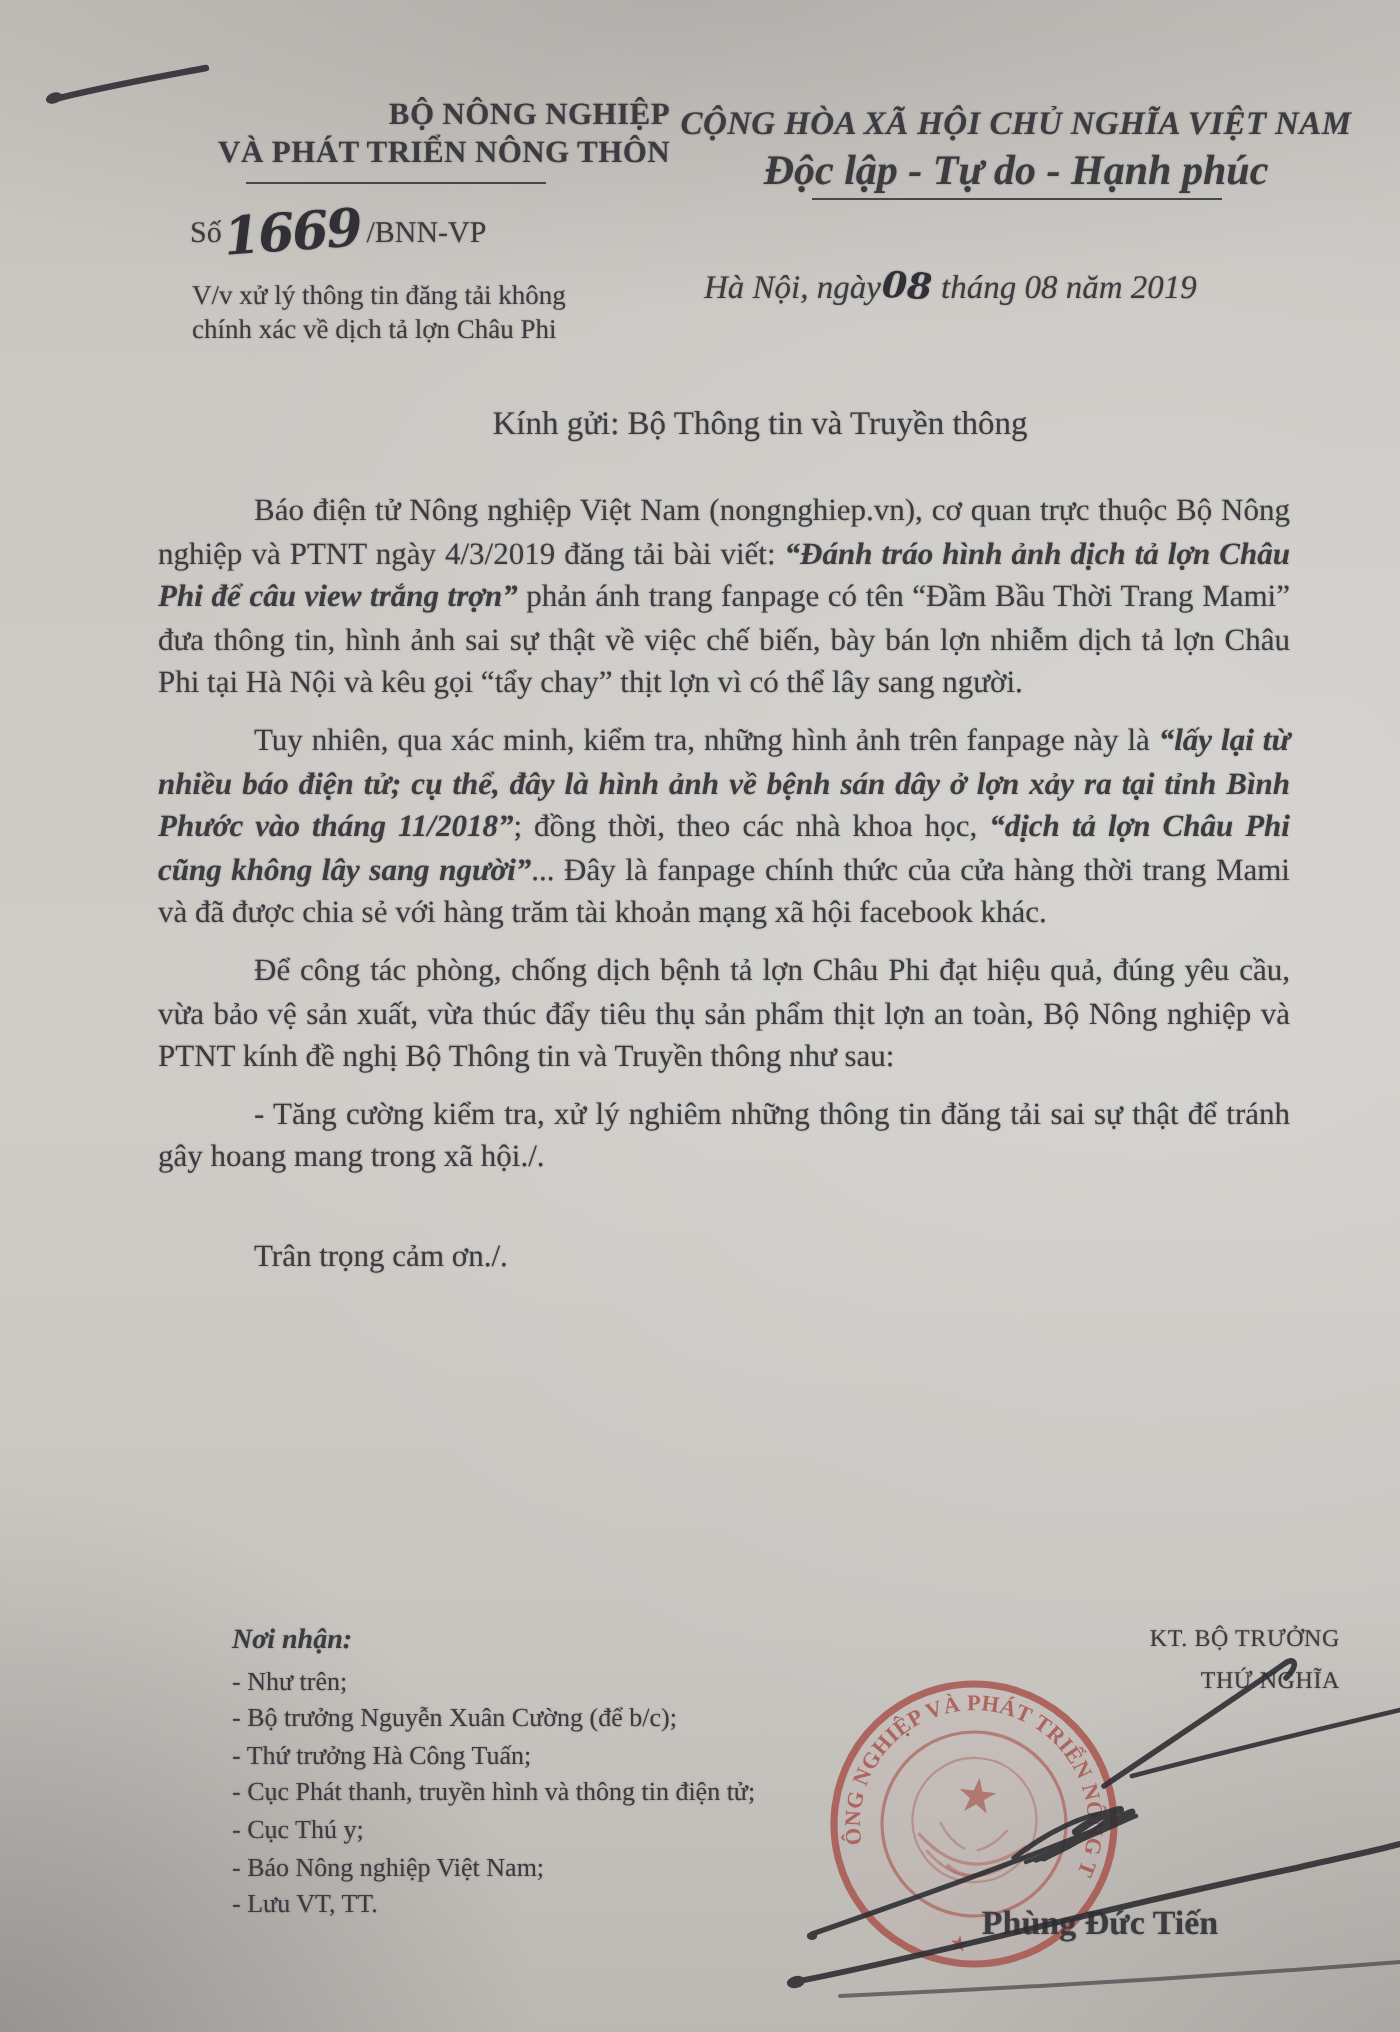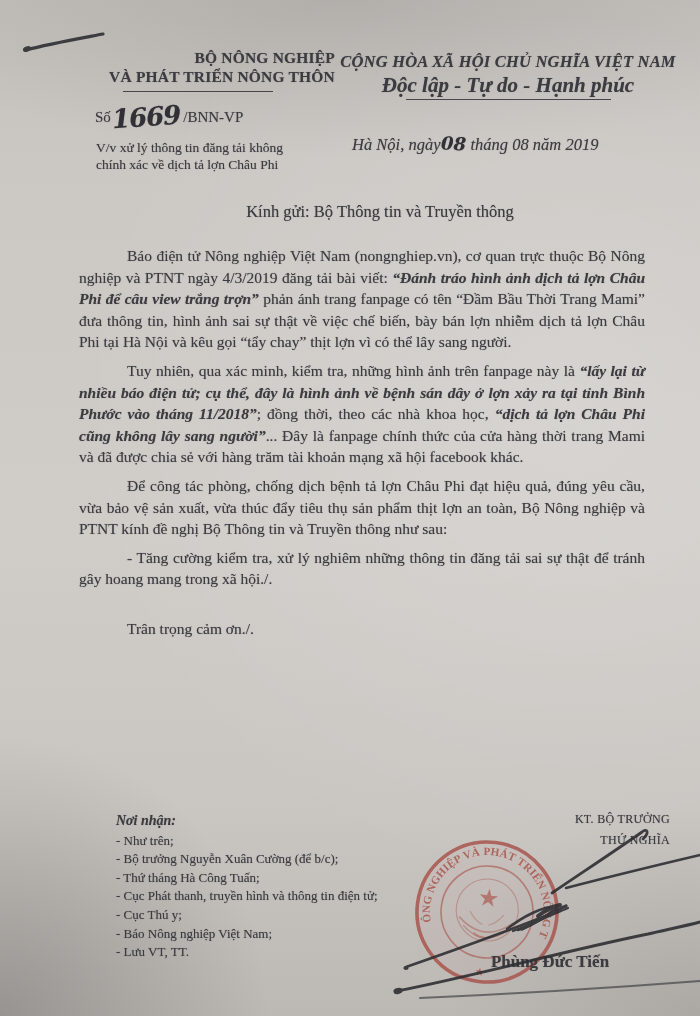--- a/index.html
+++ b/index.html
@@ -104,21 +104,21 @@
     <p><span>Tuy nhiên, qua xác minh, kiểm tra, những hình ảnh trên fanpage này là </span><span class="bi">“lấy lại từ nhiều báo điện tử; cụ thể, đây là hình ảnh về bệnh sán dây ở lợn xảy ra tại tỉnh Bình Phước vào tháng 11/2018”</span><span>; đồng thời, theo các nhà khoa học, </span><span class="bi">“dịch tả lợn Châu Phi cũng không lây sang người”</span><span>... Đây là fanpage chính thức của cửa hàng thời trang Mami và đã được chia sẻ với hàng trăm tài khoản mạng xã hội facebook khác.</span></p>
     <p>Để công tác phòng, chống dịch bệnh tả lợn Châu Phi đạt hiệu quả, đúng yêu cầu, vừa bảo vệ sản xuất, vừa thúc đẩy tiêu thụ sản phẩm thịt lợn an toàn, Bộ Nông nghiệp và PTNT kính đề nghị Bộ Thông tin và Truyền thông như sau:</p>
     <p>- Tăng cường kiểm tra, xử lý nghiêm những thông tin đăng tải sai sự thật để tránh gây hoang mang trong xã hội./.</p>
     <p class="closing">Trân trọng cảm ơn./.</p>
   </div>
 
   <div class="abs txt noinhan t">
     <div class="noinhan-header">Nơi nhận:</div>
     <div>- Như trên;</div>
     <div>- Bộ trưởng Nguyễn Xuân Cường (để b/c);</div>
-    <div>- Thứ tháng Hà Công Tuấn;</div>
+    <div>- Thứ trưởng Hà Công Tuấn;</div>
     <div>- Cục Phát thanh, truyền hình và thông tin điện tử;</div>
     <div>- Cục Thú y;</div>
     <div>- Báo Nông nghiệp Việt Nam;</div>
     <div>- Lưu VT, TT.</div>
   </div>
 
   <div class="abs txt sigblock t">
     <div>KT. BỘ TRƯỞNG</div>
     <div>THỨ NGHĨA</div>
   </div>

